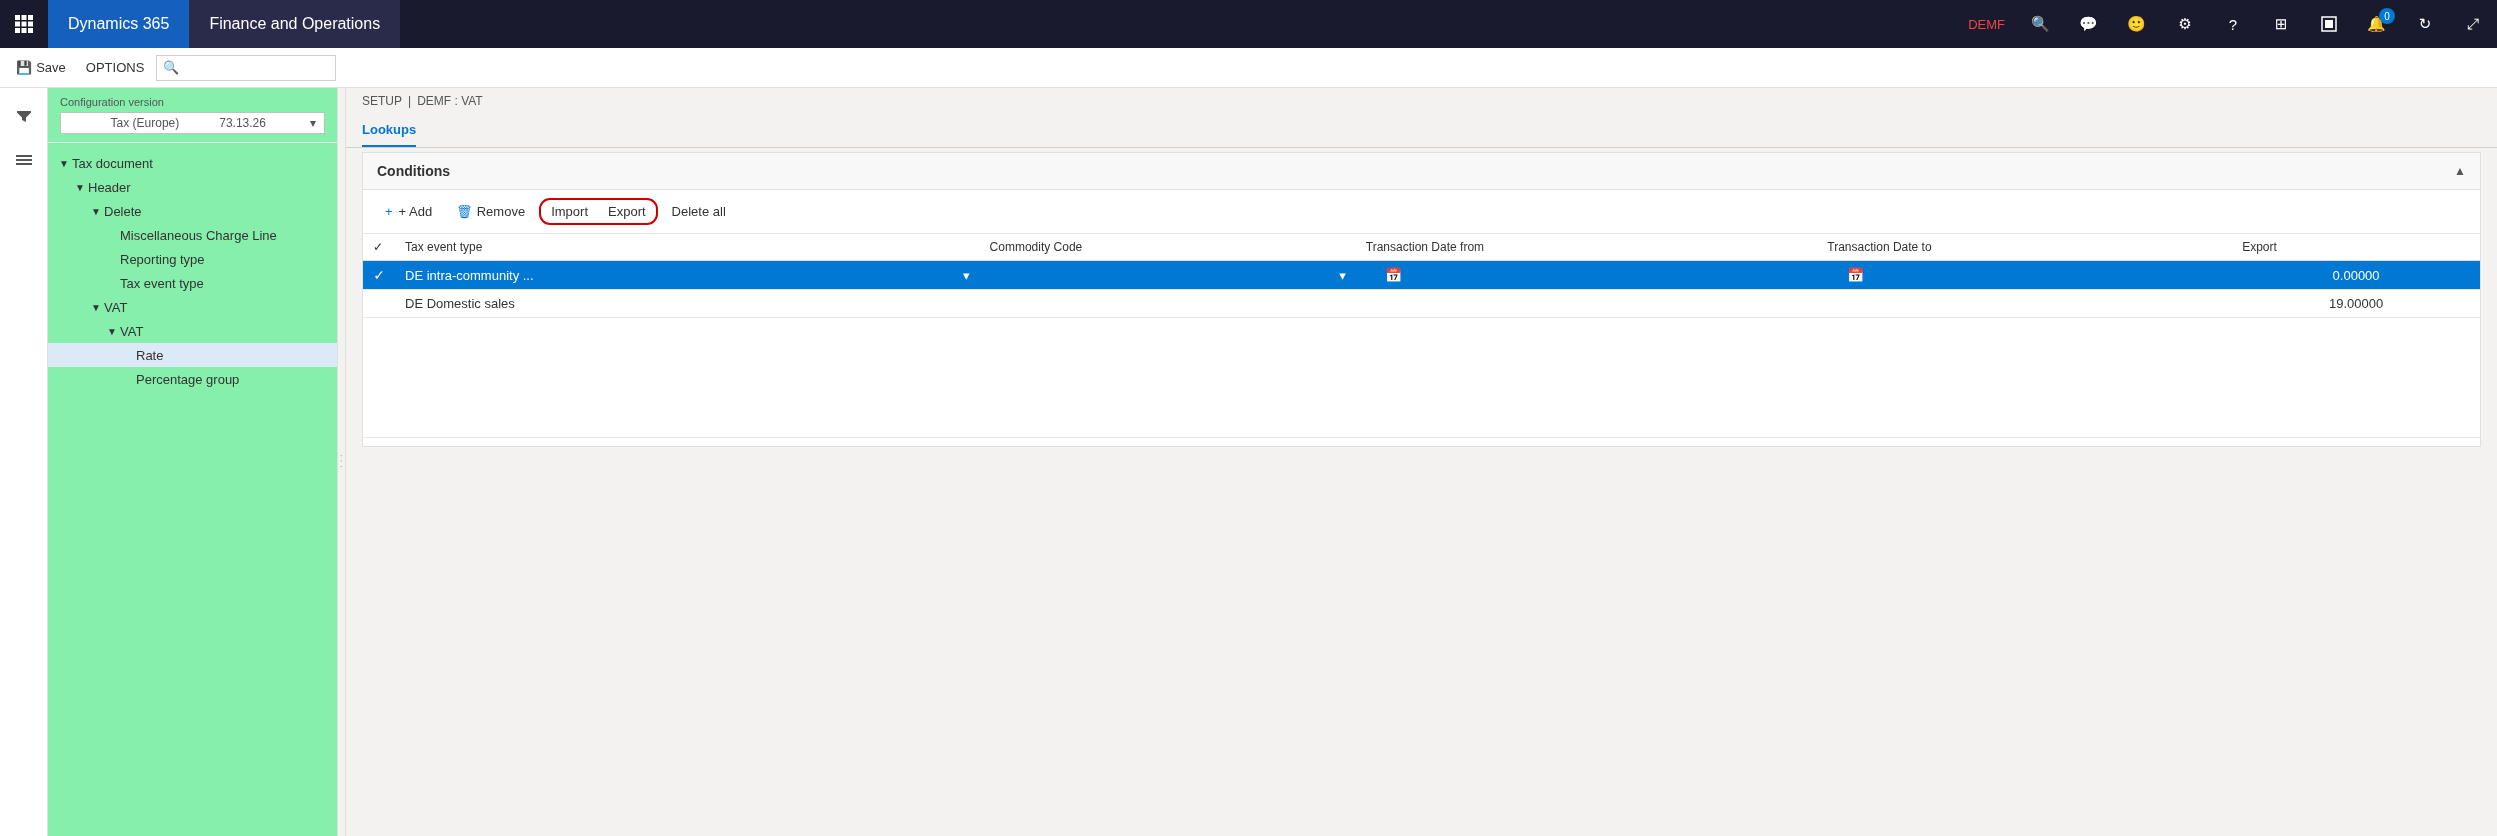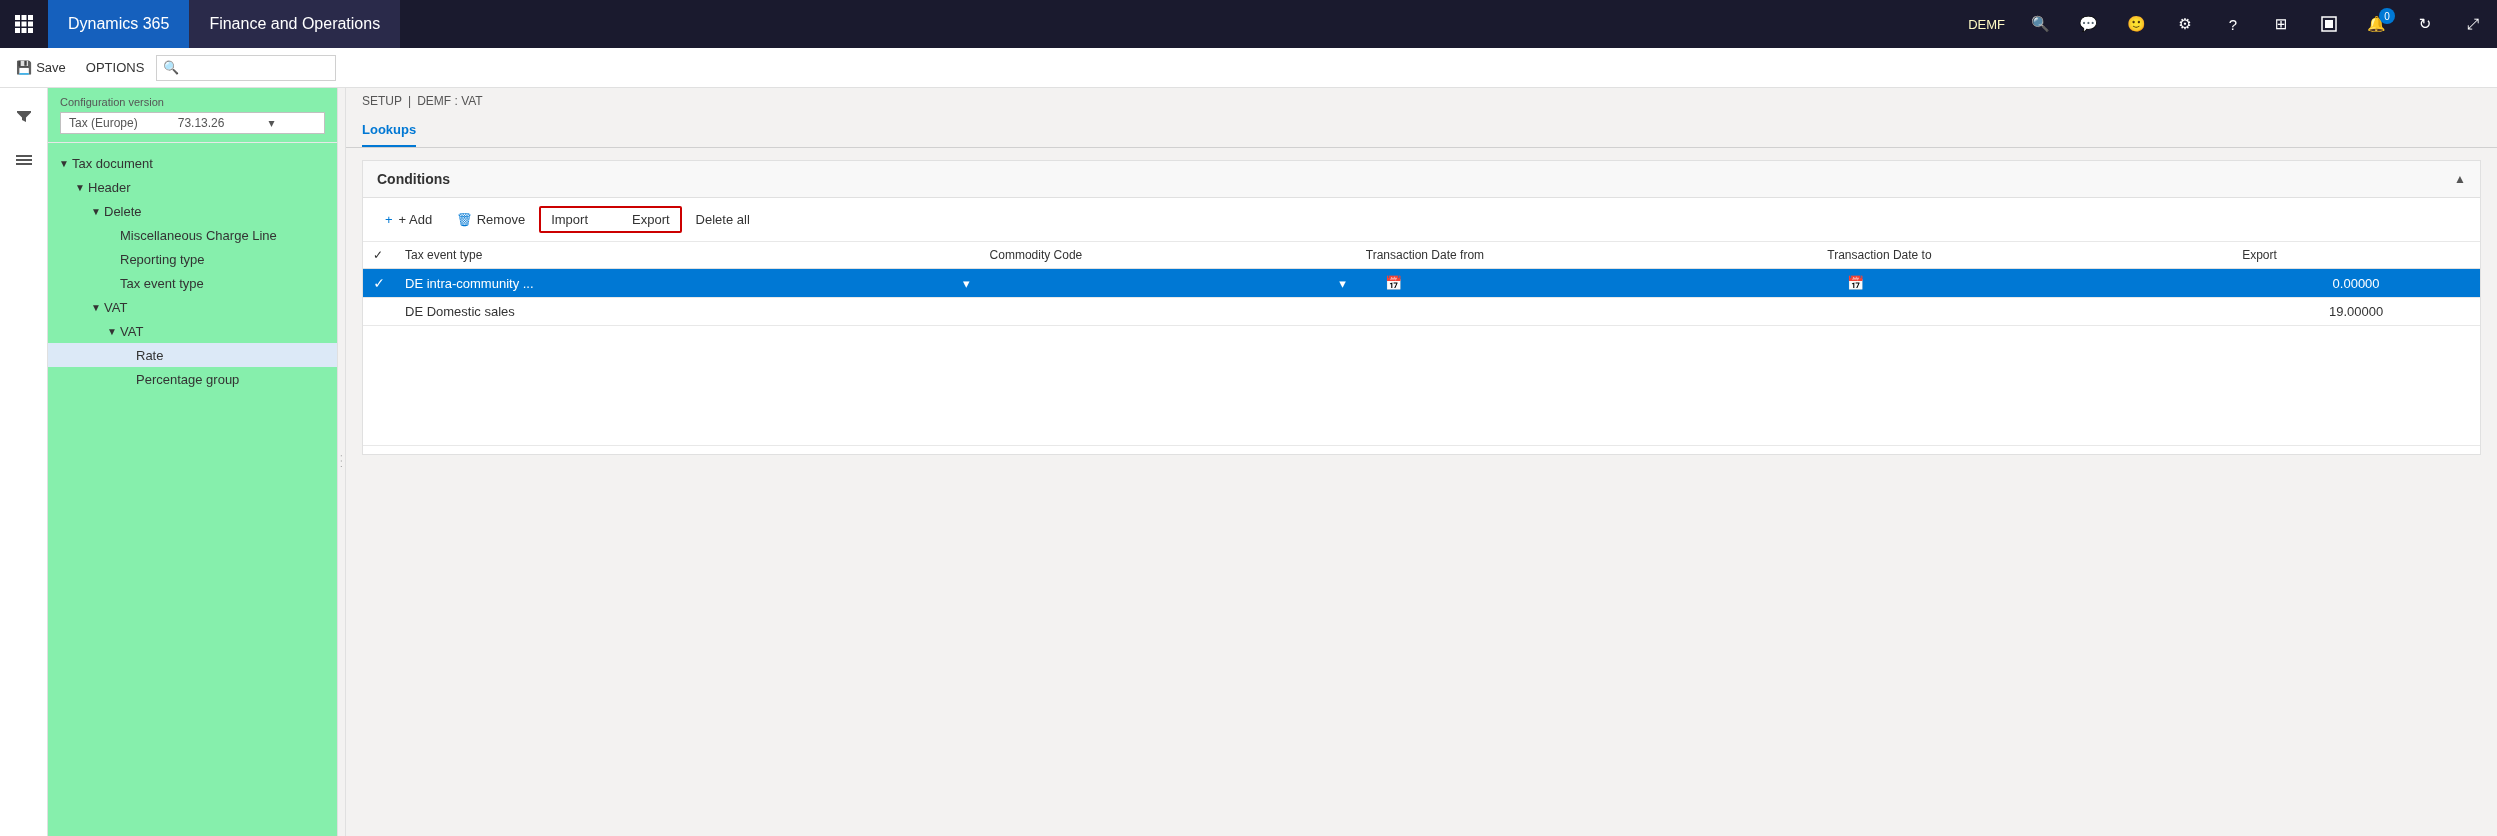--- a/index.html
+++ b/index.html
@@ -64,21 +64,21 @@
       align-items: center;
       justify-content: center;
       color: white;
       cursor: pointer;
       font-size: 15px;
       position: relative;
     }
     .nav-company {
       padding: 0 12px;
       font-size: 13px;
-      color: #fef9c3;
+      color: #ef4444;
     }
     .badge {
       position: absolute;
       top: 8px;
       right: 6px;
       background: #0078d4;
       color: white;
       border-radius: 50%;
       width: 16px;
       height: 16px;
@@ -168,20 +168,21 @@
     }
     .config-select {
       display: flex;
       align-items: center;
       border: 1px solid #c0c0c0;
       padding: 3px 8px;
       background: white;
       cursor: pointer;
       font-size: 12px;
       gap: 40px;
+      justify-content: flex-end;
     }
     .tree-content {
       padding: 8px 0;
     }
     .tree-item {
       display: flex;
       align-items: center;
       padding: 4px 8px;
       cursor: pointer;
       color: #333;
@@ -251,21 +252,21 @@
       border-bottom: 2px solid transparent;
     }
     .tab-item.active {
       color: #0078d4;
       border-bottom: 2px solid #0078d4;
       font-weight: 600;
     }
 
     
     .content-section {
-      margin: 12px 16px;
+      margin: 4px 16px;
       background: white;
       border: 1px solid #e0e0e0;
     }
     .section-header {
       display: flex;
       align-items: center;
       justify-content: space-between;
       padding: 10px 14px;
       background: #f8f8f8;
       border-bottom: 1px solid #e0e0e0;
@@ -297,22 +298,21 @@
       border: none;
       background: none;
       cursor: pointer;
       font-size: 13px;
       color: #333;
     }
     .import-export-group {
       display: flex;
       align-items: flex-end;
       border: 2px solid #cc0000;
-      border-radius: 2px;
-      gap: 24px;
+      border-radius: 11px;
     }
     .import-export-group .cond-btn {
       border: none;
     }
 
     
     .conditions-table {
       width: 100%;
       border-collapse: collapse;
       font-size: 13px;

